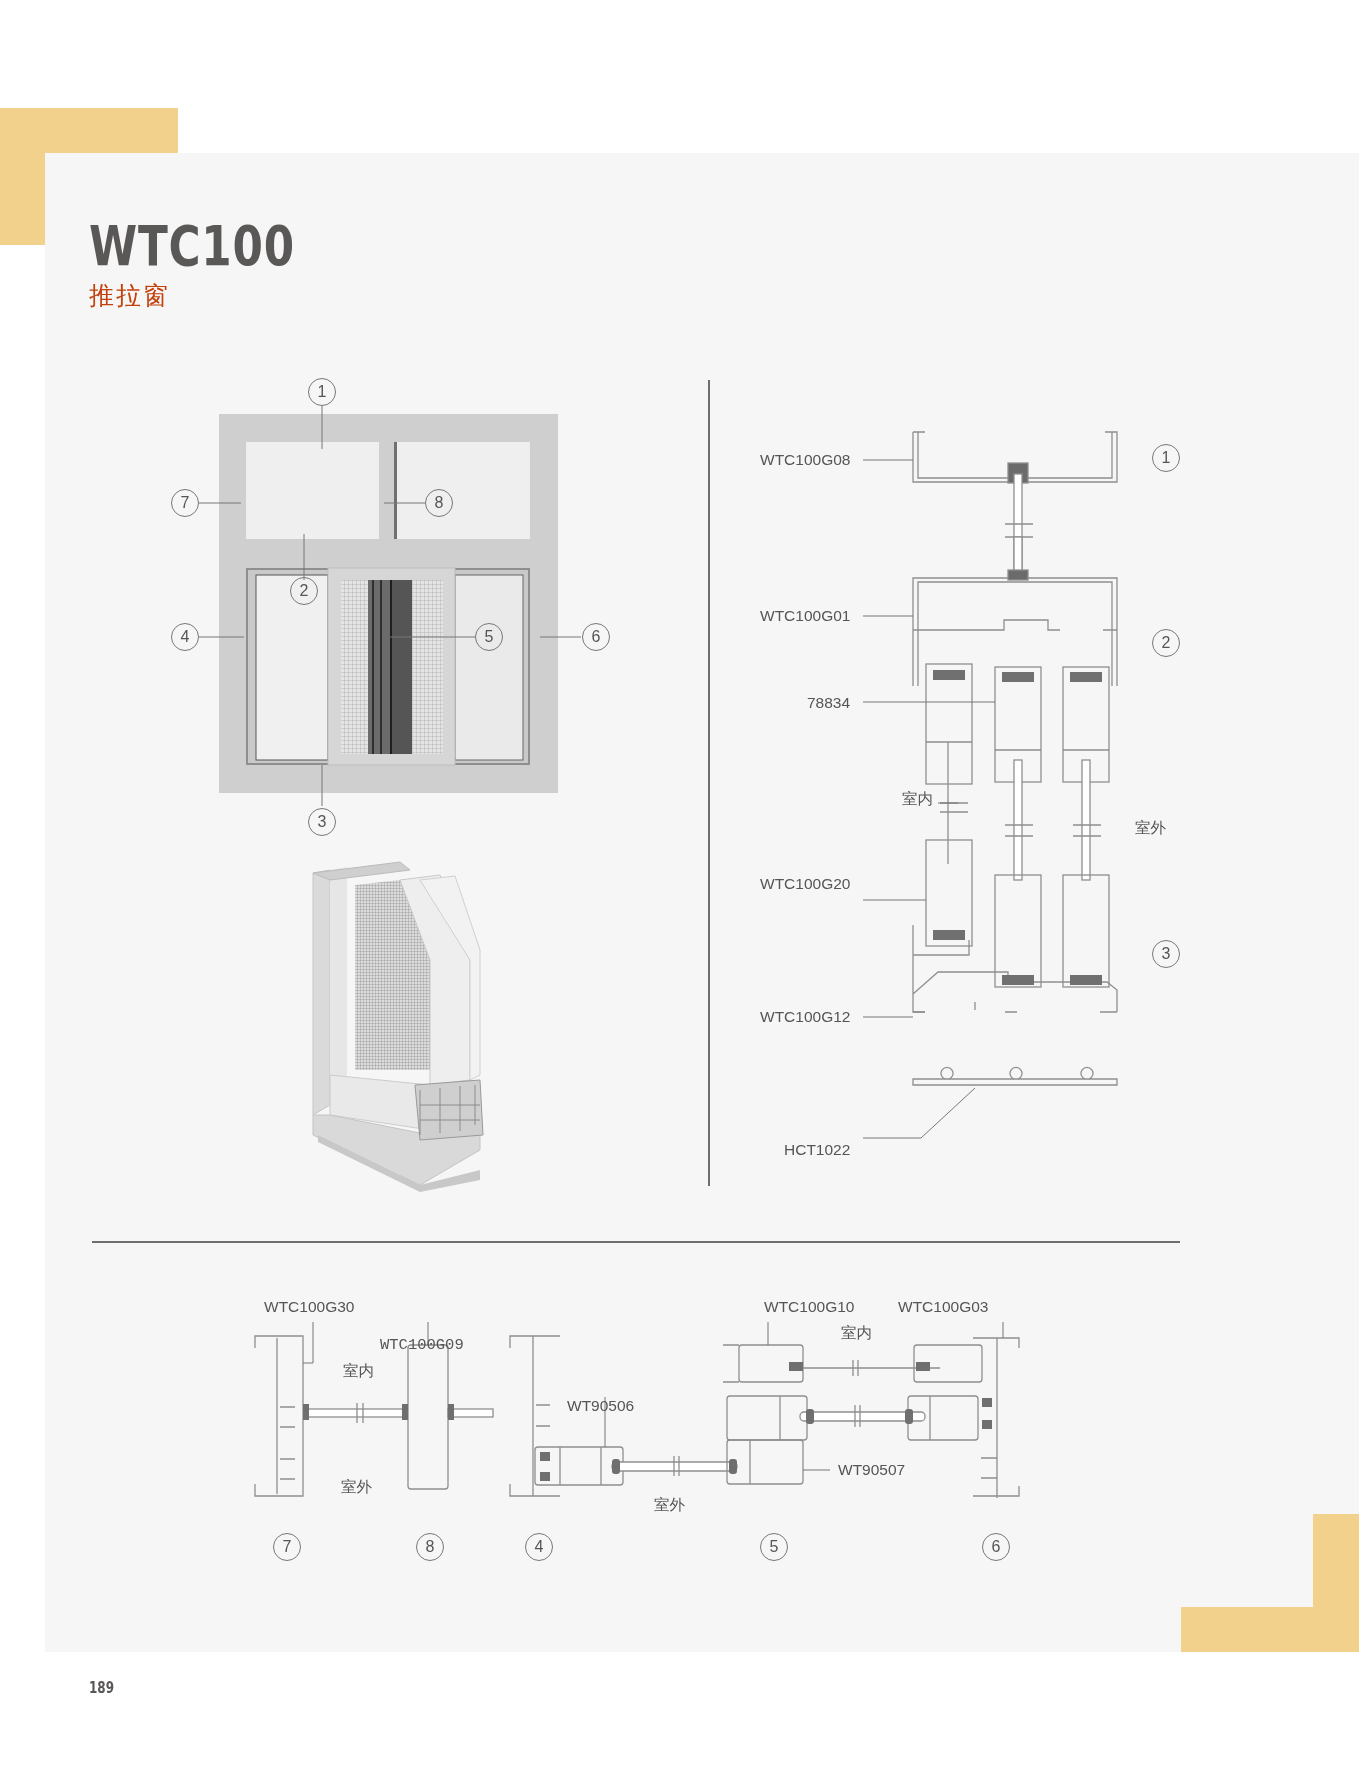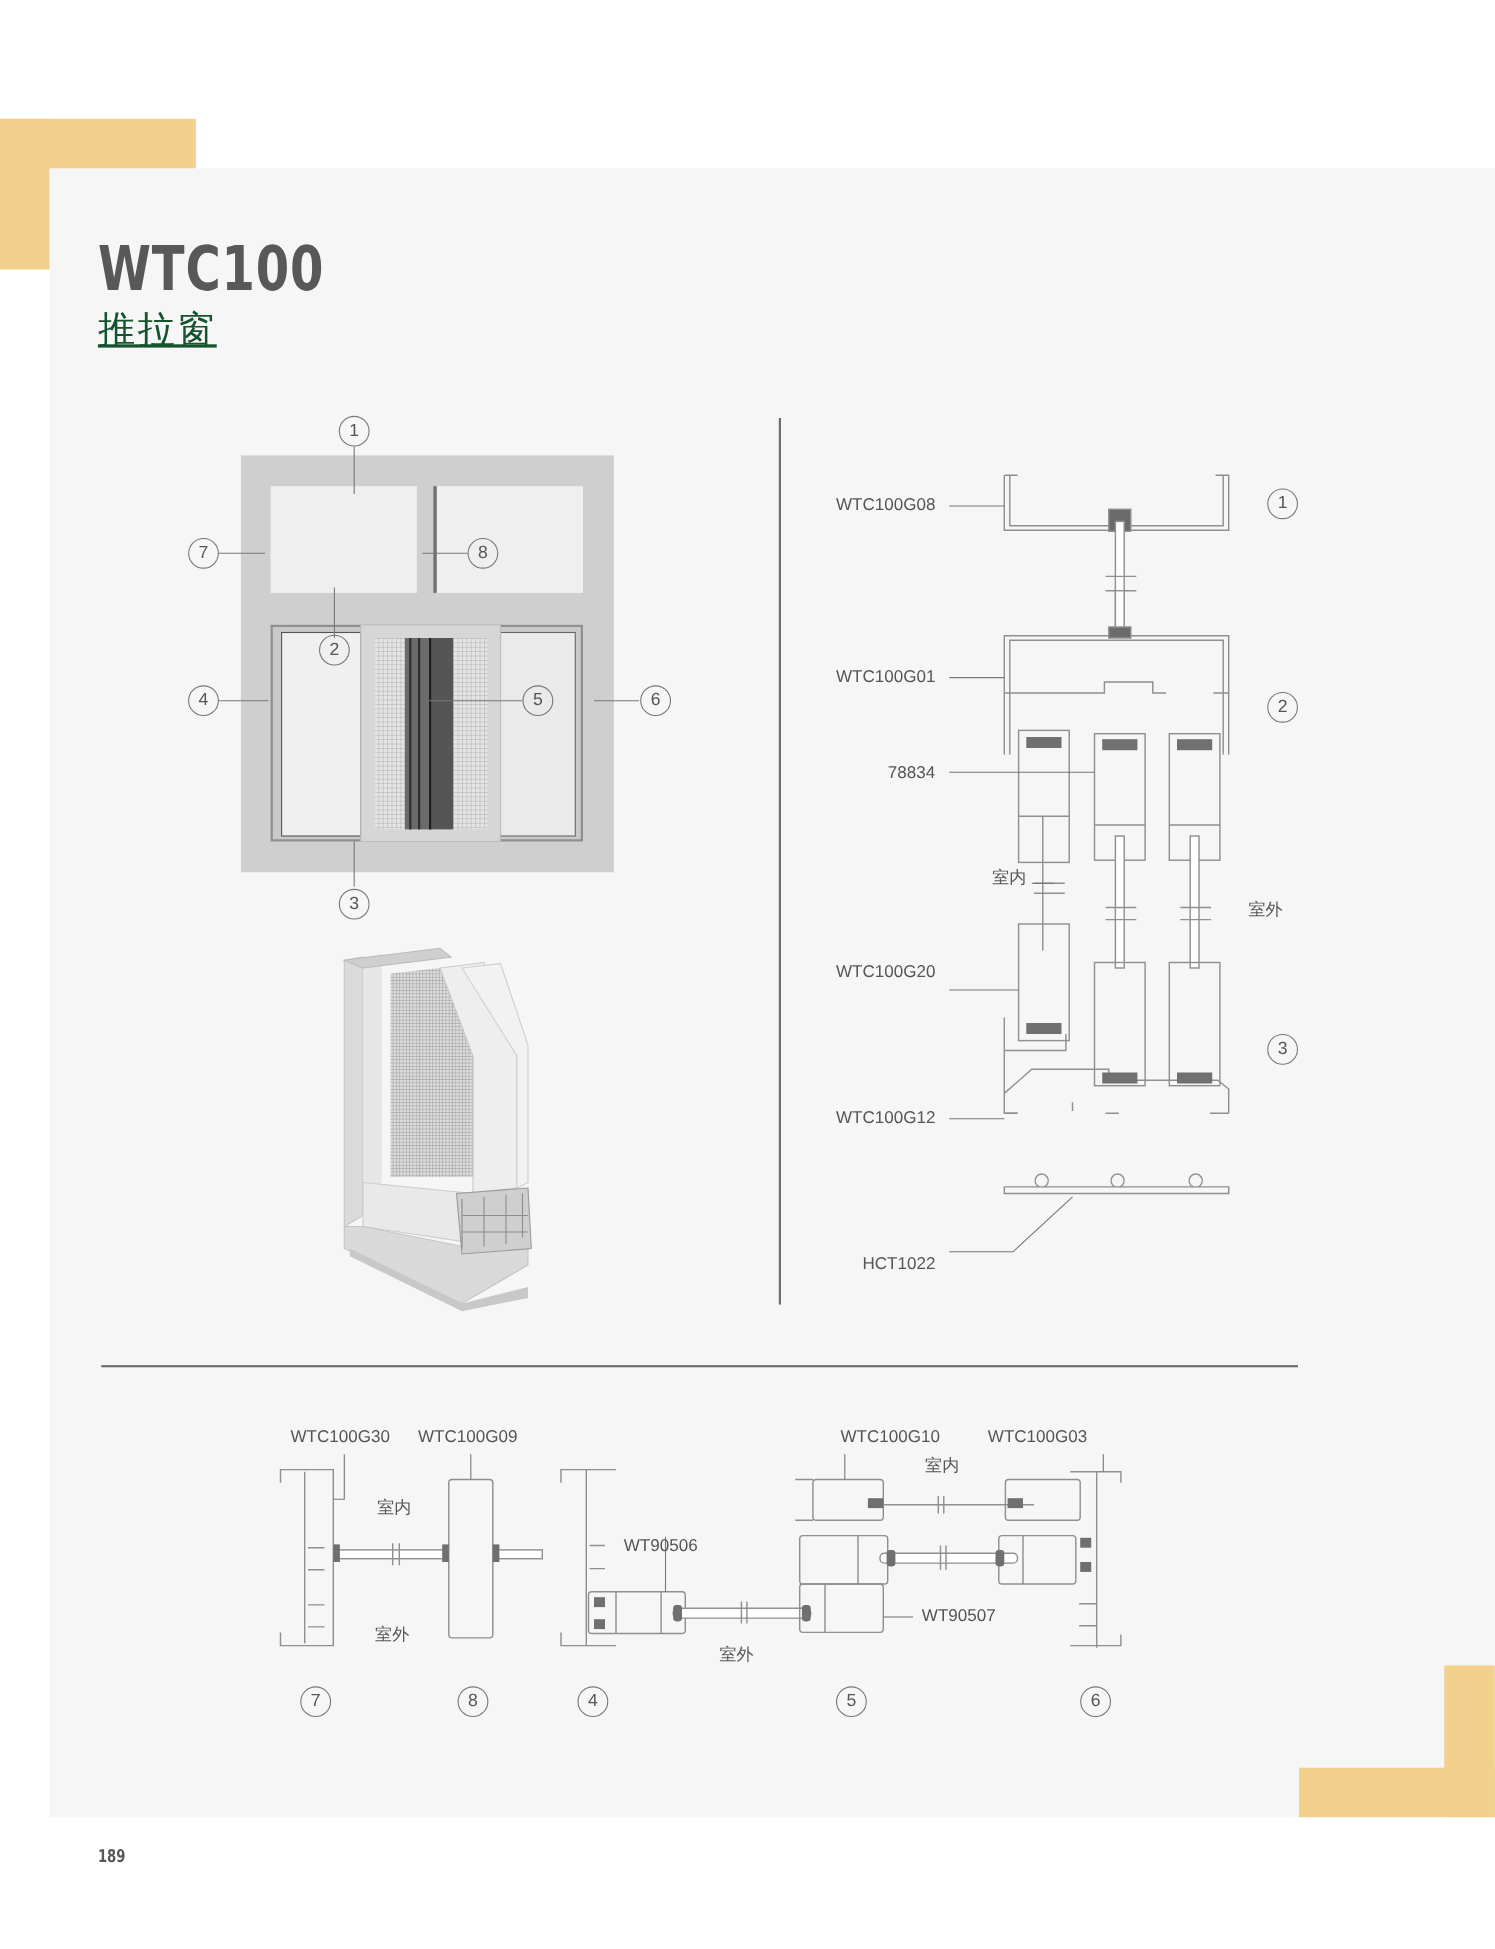--- a/index.html
+++ b/index.html
@@ -1,20 +1,20 @@
 <!DOCTYPE html>
 <html><head>
 <meta charset="utf-8">
 <style>
   html,body{margin:0;padding:0;}
   body{width:1359px;height:1772px;position:relative;background:#ffffff;overflow:hidden;font-family:"Liberation Sans","DejaVu Sans",sans-serif;color:#5a5757;}
   .panel{position:absolute;left:45px;top:153px;width:1314px;height:1499px;background:#f6f6f6;}
   .accent{position:absolute;background:#f2d18d;}
   .title{position:absolute;left:89px;top:218px;font-family:"DejaVu Sans",sans-serif;font-weight:bold;font-size:56px;letter-spacing:1px;color:#5a5757;transform:scaleX(0.78);transform-origin:left top;line-height:1;}
-  .subtitle{position:absolute;left:89px;top:283px;font-size:34px;color:#14532d;letter-spacing:2px;line-height:1;text-decoration:underline;}
+  .subtitle{position:absolute;left:89px;top:283px;font-size:25px;color:#c2410c;letter-spacing:2px;line-height:1;}
   .vdiv{position:absolute;left:708px;top:380px;width:2px;height:806px;background:#6e6e6e;}
   .hdiv{position:absolute;left:92px;top:1241px;width:1088px;height:2px;background:#6e6e6e;}
   .pageno{position:absolute;left:89px;top:1678px;font-family:"DejaVu Sans",sans-serif;font-weight:bold;font-size:16px;color:#5a5757;transform:scaleX(0.75);transform-origin:left top;}
   .lbl{position:absolute;font-size:15.5px;color:#555;white-space:nowrap;line-height:1;}
   .circ{position:absolute;width:28px;height:28px;border:1px solid #777;border-radius:50%;box-sizing:border-box;font-size:16px;color:#555;display:flex;align-items:center;justify-content:center;line-height:1;background:transparent;}
   svg{position:absolute;overflow:visible;}
 </style>
 </head>
 <body>
 
@@ -228,21 +228,21 @@
   <g stroke="#777" stroke-width="1">
     <polyline points="313,1322 313,1363 303,1363" fill="none"></polyline>
     <line x1="428" y1="1322" x2="428" y2="1345"></line>
     <line x1="605" y1="1397" x2="605" y2="1447"></line>
     <line x1="768" y1="1322" x2="768" y2="1345"></line>
     <line x1="803" y1="1470" x2="830" y2="1470"></line>
     <line x1="1003" y1="1322" x2="1003" y2="1338"></line>
   </g>
 </svg>
 <div class="lbl" style="left:264px;top:1299px;">WTC100G30</div>
-<div class="lbl" style="left:380px;top:1299px;">WTC100G09</div>
+<div class="lbl" style="left:380px;top:1338px;font-family:Liberation Mono, monospace;">WTC100G09</div>
 <div class="lbl" style="left:343px;top:1363px;">室内</div>
 <div class="lbl" style="left:341px;top:1479px;">室外</div>
 <div class="lbl" style="left:567px;top:1398px;">WT90506</div>
 <div class="lbl" style="left:654px;top:1497px;">室外</div>
 <div class="lbl" style="left:720px;top:1299px;margin-left:44px;">WTC100G10</div>
 <div class="lbl" style="left:841px;top:1325px;">室内</div>
 <div class="lbl" style="left:838px;top:1462px;">WT90507</div>
 <div class="lbl" style="left:898px;top:1299px;">WTC100G03</div>
 <div class="circ" style="left:273px;top:1533px;">7</div>
 <div class="circ" style="left:416px;top:1533px;">8</div>

